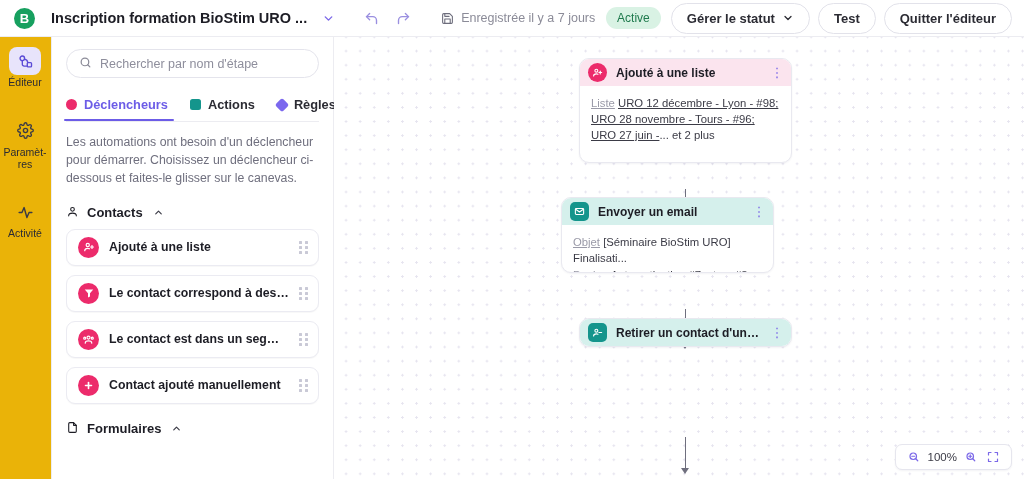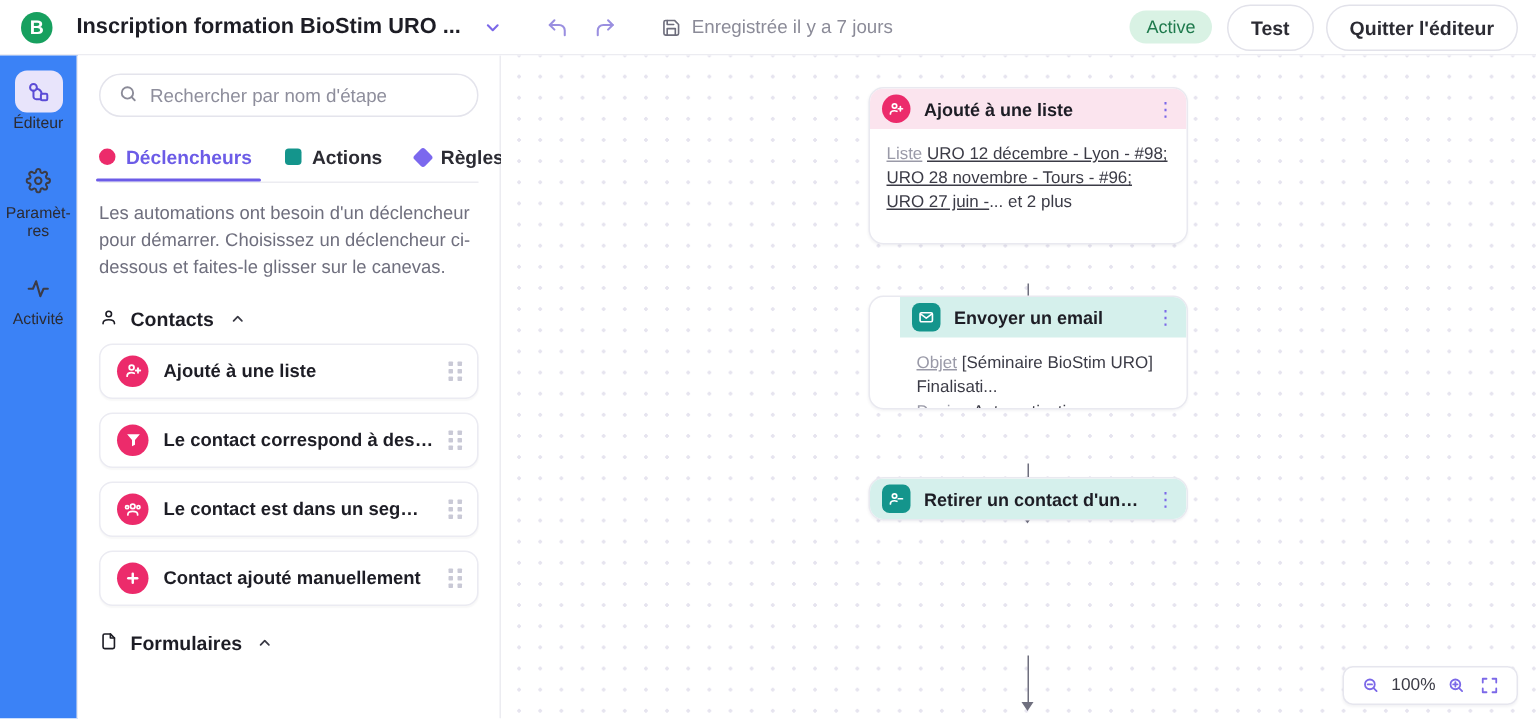--- a/index.html
+++ b/index.html
@@ -65,24 +65,24 @@
     display:flex;align-items:center;gap:7px;
   }
   .btn + .btn { margin-left:8px; }
   .btn .chev { color:#2b2b33; display:flex; }
 
   
   .body { flex:1 1 auto; display:flex; min-height:0; }
 
   
   .rail {
-    width:52px; min-width:52px; background:#3b82f6;
+    width:52px; min-width:52px; background:#eab308;
     border-right:1px solid #ececf1;
     padding-top:6px;
-    display:flex; flex-direction:column; align-items:center; gap:8px;
+    display:flex; flex-direction:column; align-items:flex-end; gap:18px;
   }
   .rail-item {
     width:52px; padding:4px 2px 6px; cursor:pointer;
     display:flex;flex-direction:column;align-items:center;gap:2px;
   }
   .rail-ico {
     width:32px;height:28px;border-radius:8px;
     display:flex;align-items:center;justify-content:center;
     color:#3b3b46;
   }
@@ -252,20 +252,28 @@
             <polyline points="7 3 7 8 15 8"></polyline>
           </svg>
       </span>
       <span>Enregistrée il y a 7 jours</span>
     </div>
 
     <div class="spacer"></div>
 
     <div class="badge-active">Active</div>
 
+    <button class="btn">
+      <span>Gérer le statut</span>
+      <span class="chev">
+        <svg width="12" height="12" viewBox="0 0 24 24" fill="none" stroke="currentColor" stroke-width="2.6" stroke-linecap="round" stroke-linejoin="round">
+            <polyline points="6 9 12 15 18 9"></polyline>
+          </svg>
+      </span>
+    </button>
     <button class="btn">
       <span>Test</span>
     </button>
     <button class="btn">
       <span>Quitter l'éditeur</span>
     </button>
   </div>
 
   <div class="body">
 
@@ -466,21 +474,21 @@
           <div class="row">
             <span class="k">Liste</span>
             <span class="lnk">URO 12 décembre - Lyon - #98; URO 28 novembre - Tours - #96; URO 27 juin -</span><span class="v">... et 2 plus</span>
           </div>
         </div>
       </div>
 
       <div class="connector" style="left:351px; top:152px; height:36px;"></div>
       <div class="arrow" style="left:347px; top:186px;"></div>
 
-      <div class="node" style="left:245px; top:160px;padding-left:20px;">
+      <div class="node" style="left:227px; top:160px;">
         <div class="node-head teal">
           <span class="node-ico teal">
             <svg width="11" height="11" viewBox="0 0 24 24" fill="none" stroke="currentColor" stroke-width="2.4" stroke-linecap="round" stroke-linejoin="round">
                 <rect x="3" y="5.5" width="18" height="13" rx="2"></rect>
                 <polyline points="3.6 7 12 13.2 20.4 7"></polyline>
               </svg>
           </span>
           <span class="node-title">Envoyer un email</span>
           <span class="kebab">⋮</span>
         </div>

